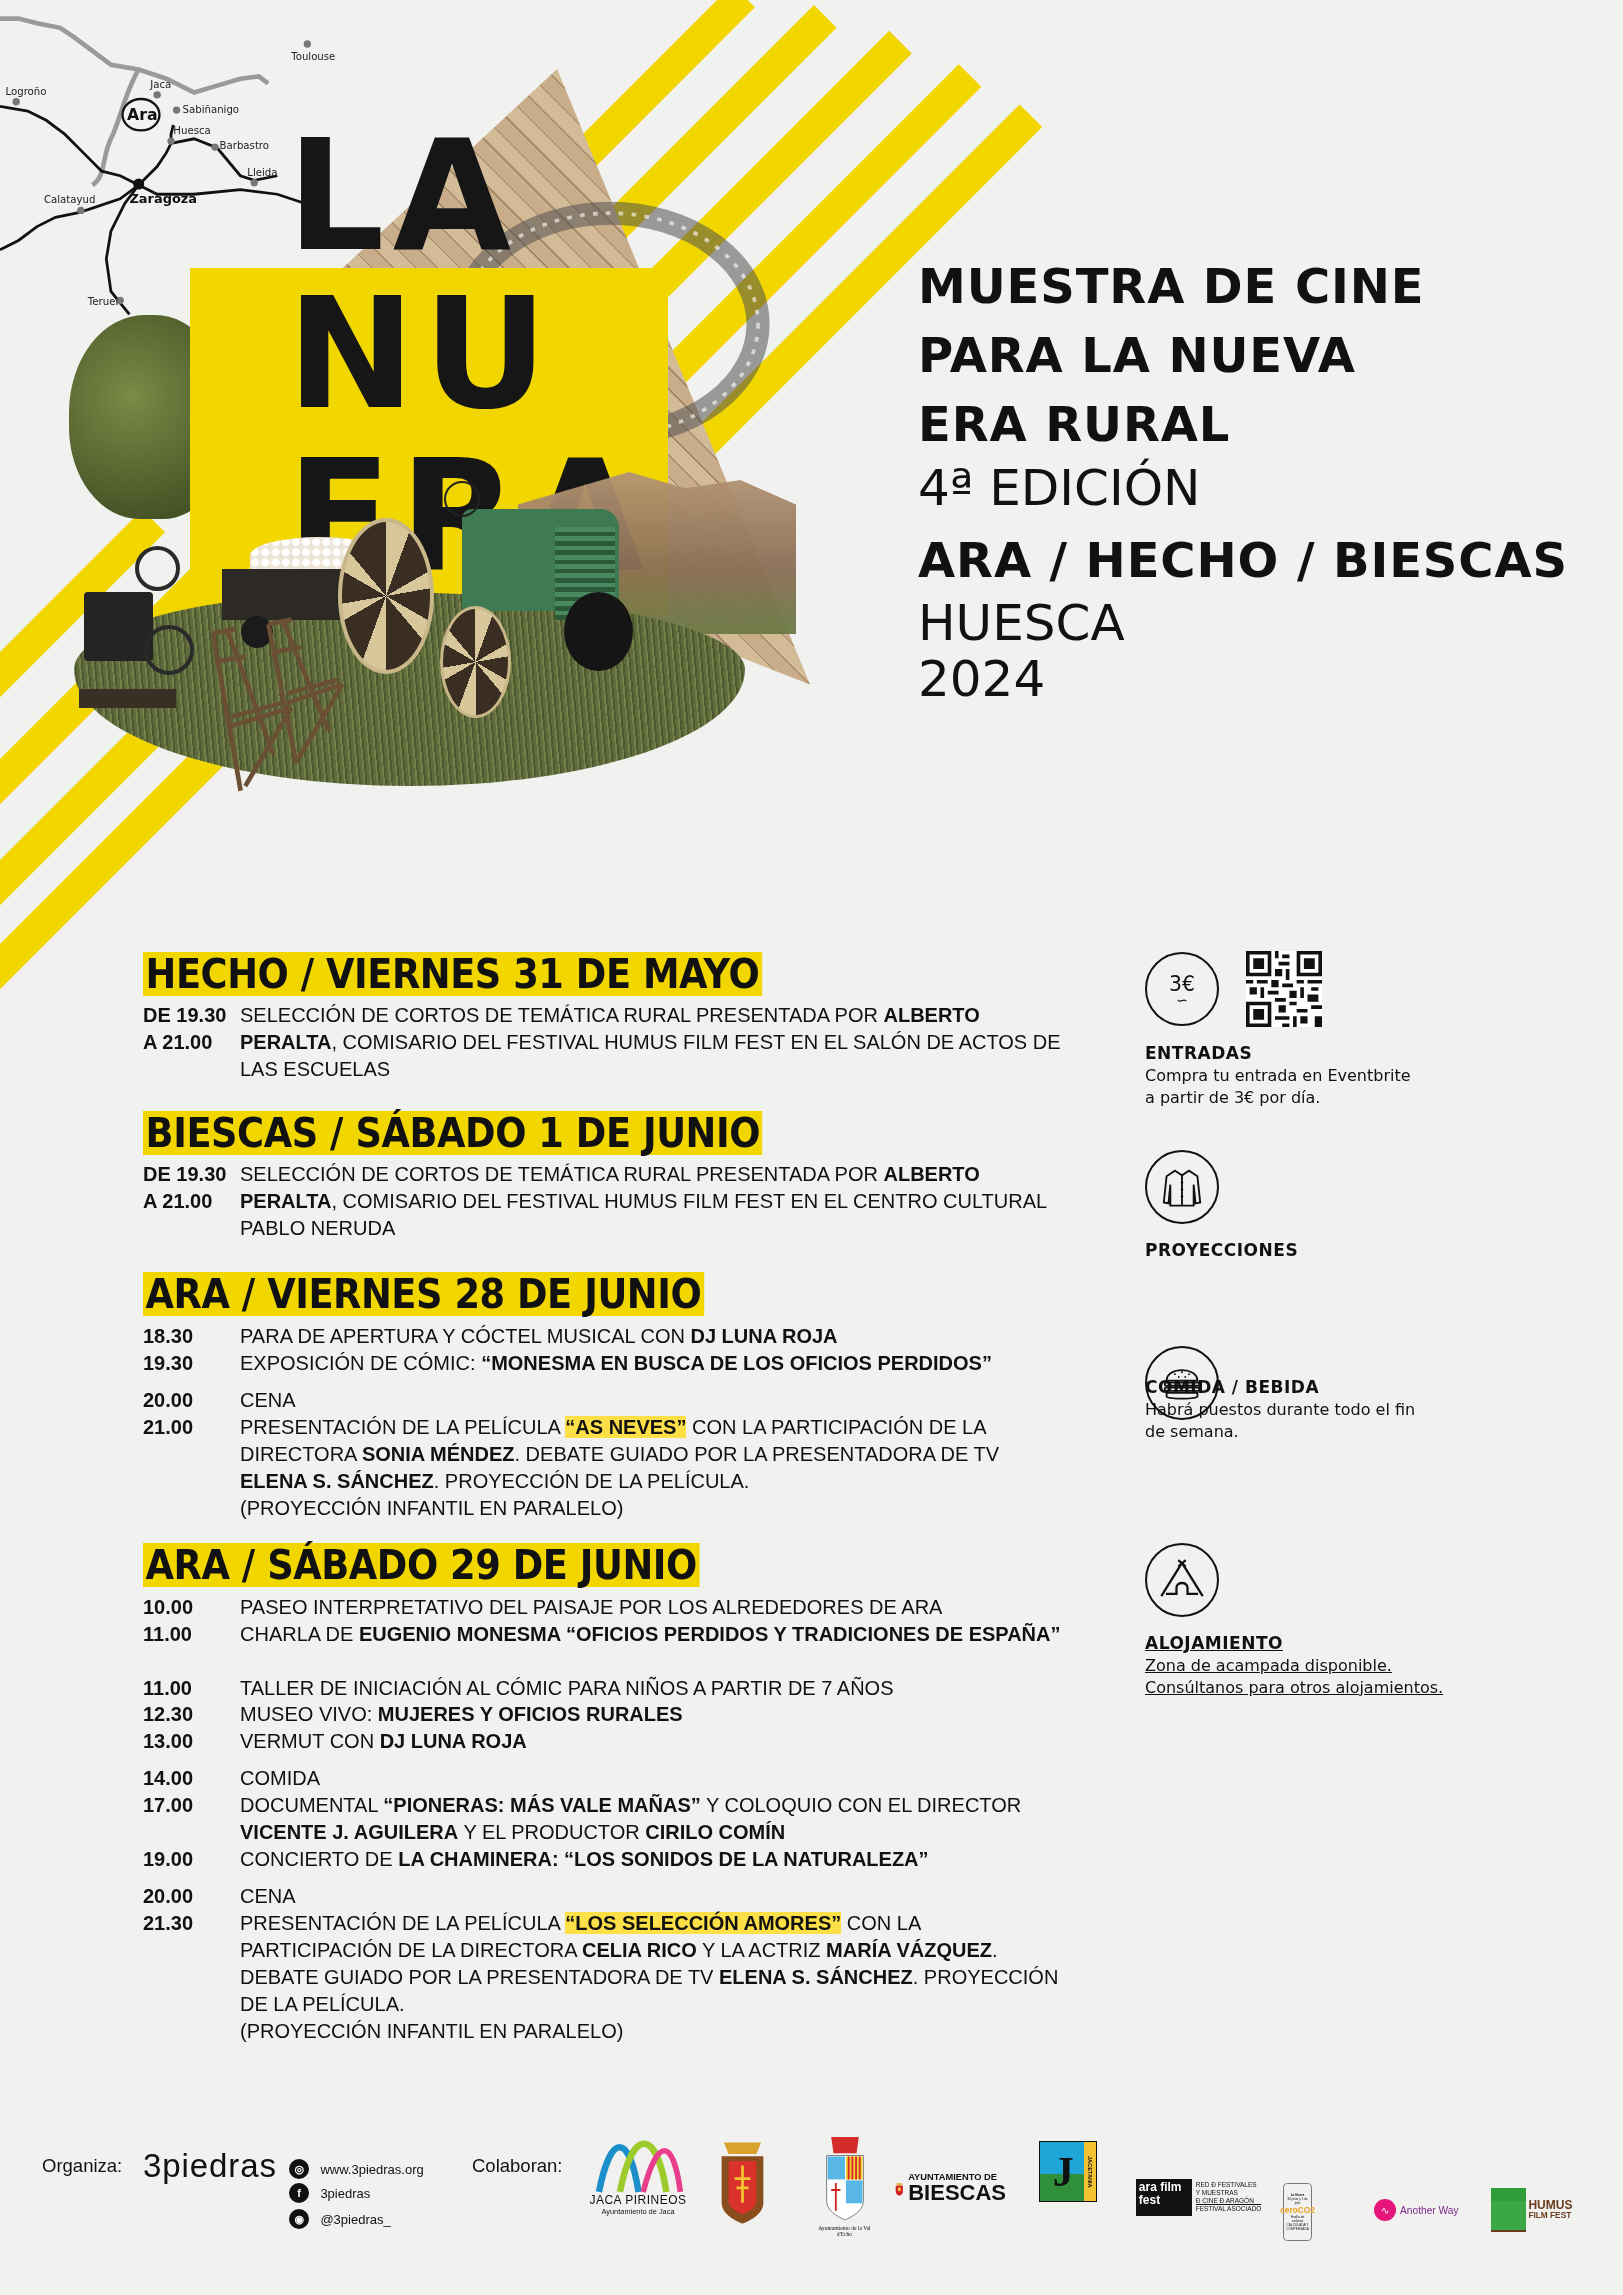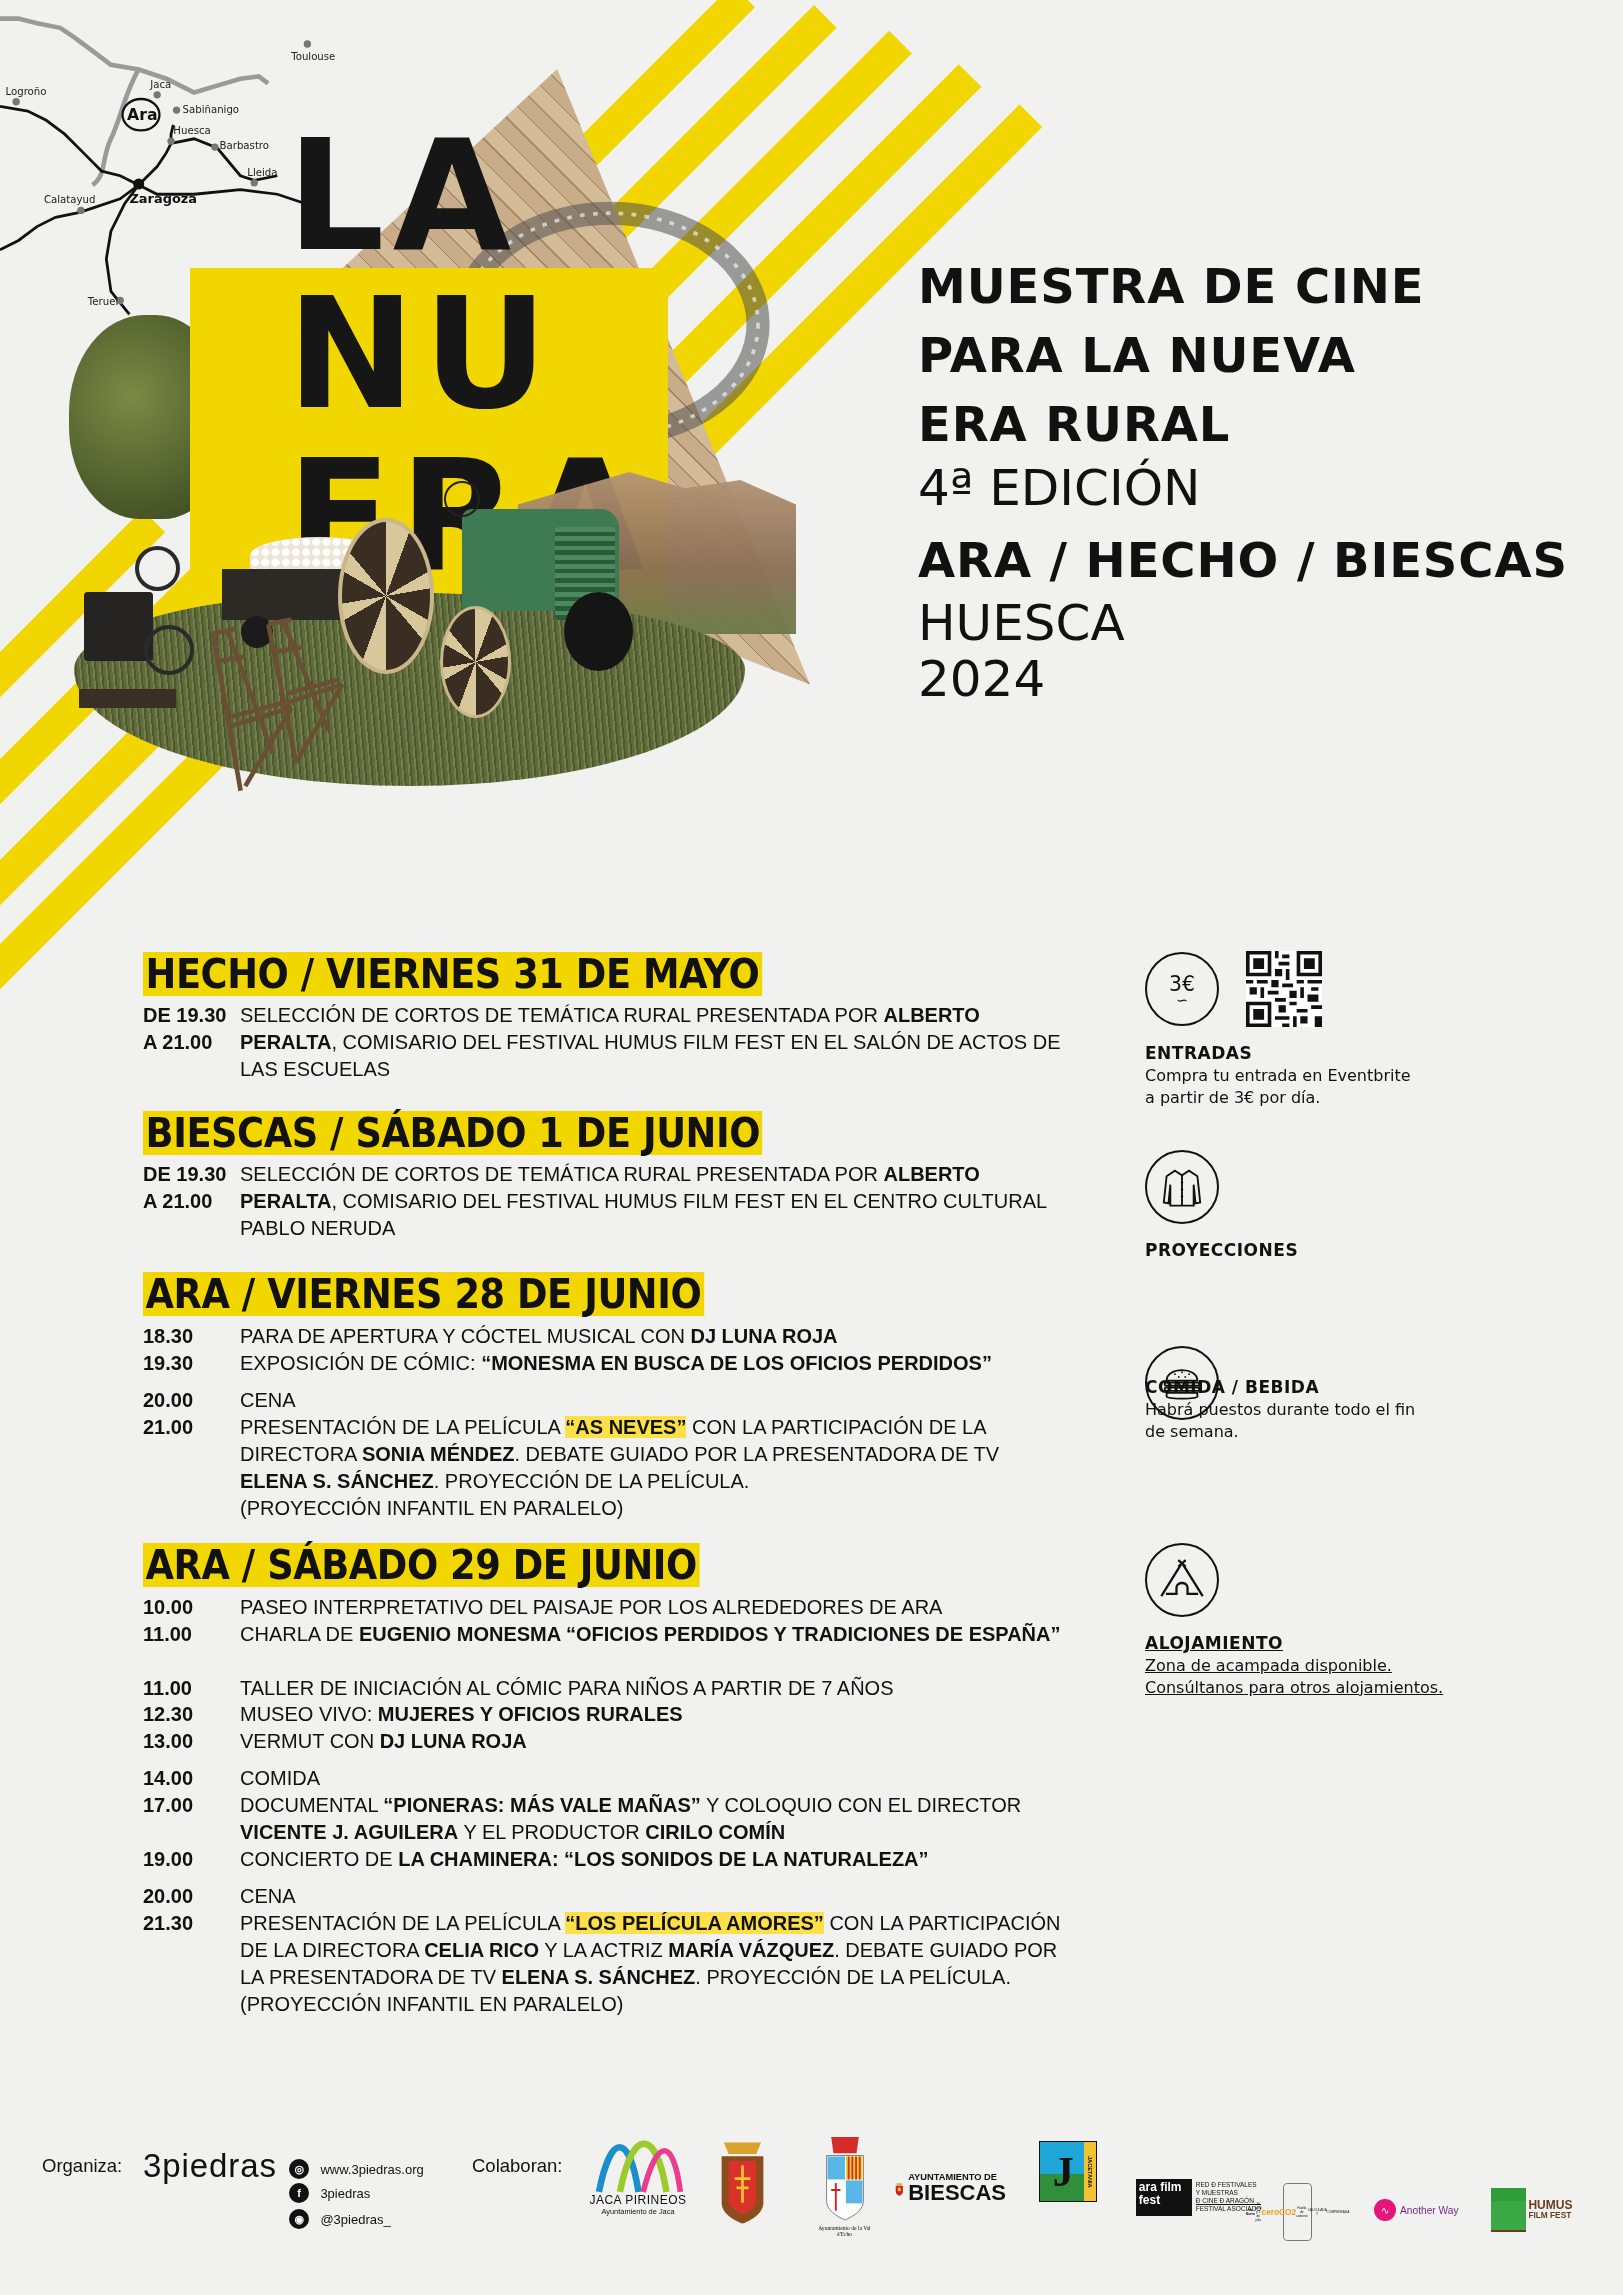--- a/index.html
+++ b/index.html
@@ -213,21 +213,21 @@
   <div class="evt" style="top:1846px;">
     <span class="t">19.00</span>
     <span class="d"><span>CONCIERTO DE </span><b>LA CHAMINERA: “LOS SONIDOS DE LA NATURALEZA”</b></span>
   </div>
   <div class="evt" style="top:1883px;">
     <span class="t">20.00</span>
     <span class="d">CENA</span>
   </div>
   <div class="evt" style="top:1910px;">
     <span class="t">21.30</span>
-    <span class="d"><span>PRESENTACIÓN DE LA PELÍCULA </span><span class="hl">“LOS PELÍCULA AMORES”</span><span> CON LA PARTICIPACIÓN DE LA DIRECTORA </span><b>CELIA RICO</b><span> Y LA ACTRIZ </span><b>MARÍA VÁZQUEZ</b><span>. DEBATE GUIADO POR LA PRESENTADORA DE TV </span><b>ELENA S. SÁNCHEZ</b><span>. PROYECCIÓN DE LA PELÍCULA.</span><br><span>(PROYECCIÓN INFANTIL EN PARALELO)</span></span>
+    <span class="d"><span>PRESENTACIÓN DE LA PELÍCULA </span><span class="hl">“LOS SELECCIÓN AMORES”</span><span> CON LA PARTICIPACIÓN DE LA DIRECTORA </span><b>CELIA RICO</b><span> Y LA ACTRIZ </span><b>MARÍA VÁZQUEZ</b><span>. DEBATE GUIADO POR LA PRESENTADORA DE TV </span><b>ELENA S. SÁNCHEZ</b><span>. PROYECCIÓN DE LA PELÍCULA.</span><br><span>(PROYECCIÓN INFANTIL EN PARALELO)</span></span>
   </div>
 </div>
 
 <div>
 
   <div class="circle-icon" style="top:952px;">
     <div style="text-align:center;">
       <div style="font-family:'DejaVu Sans',sans-serif; font-size:20.4px;">3€</div>
       <div style="font-size:14px; line-height:9.3px;">∽</div>
     </div>
@@ -357,21 +357,21 @@
   <div class="sponsor" style="left:1136px; top:2169px; width:139px; height:56px; justify-content:flex-start;">
     <div style="width:56px; height:37px; background:#111; color:#fff; font-weight:bold; font-size:12px; line-height:13px; padding:2.8px; box-sizing:border-box; text-align:left;">ara film fest</div>
     <div style="text-align:left; margin-left:3.7px; font-size:6.5px; line-height:7.9px;">
       <div>RED Ð FESTIVALES</div>
       <div>Y MUESTRAS</div>
       <div>Ð CINE Ð ARAGÓN</div>
       <div style="border-top:0.5px solid #111;">FESTIVAL ASOCIADO</div>
     </div>
   </div>
 
-  <div class="sponsor" style="left:1283px; top:2183px; width:29px; height:58px; border:0.9px solid #777; border-radius:4.6px; flex-direction:row; font-size:3.2px; padding:0.9px; box-sizing:border-box;">
+  <div class="sponsor" style="left:1283px; top:2183px; width:29px; height:58px; border:0.9px solid #777; border-radius:4.6px; flex-direction:column; font-size:3.2px; padding:0.9px; box-sizing:border-box;">
     <div style="font-weight:bold;">La Nuera</div>
     <div>30 junio y 1 de julio</div>
     <div style="font-size:8.3px; font-weight:bold; color:#f0a020;">ceroCO2</div>
     <div>Huella de carbono</div>
     <div>CALCULADA Y</div>
     <div>COMPENSADA</div>
   </div>
 
   <div class="sponsor" style="left:1370px; top:2196px; width:93px; height:28px;">
     <span style="width:22px; height:22px; border-radius:50%; background:#e5157c; color:#fff; display:inline-flex; align-items:center; justify-content:center; font-size:10.2px;">∿</span>

